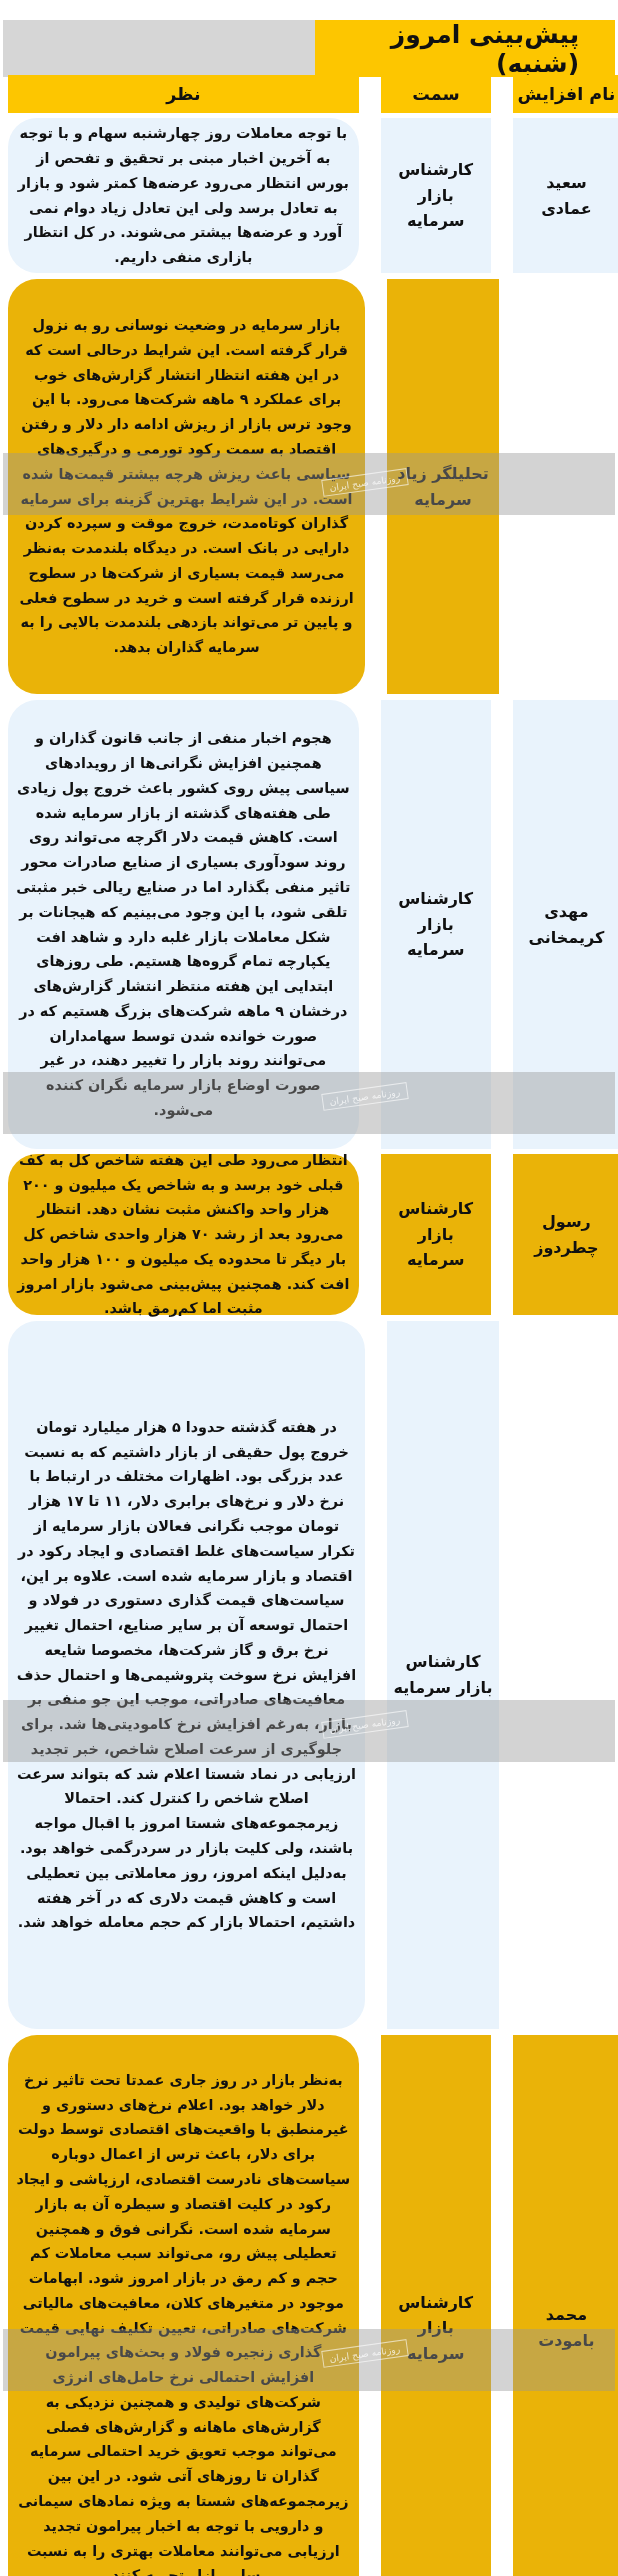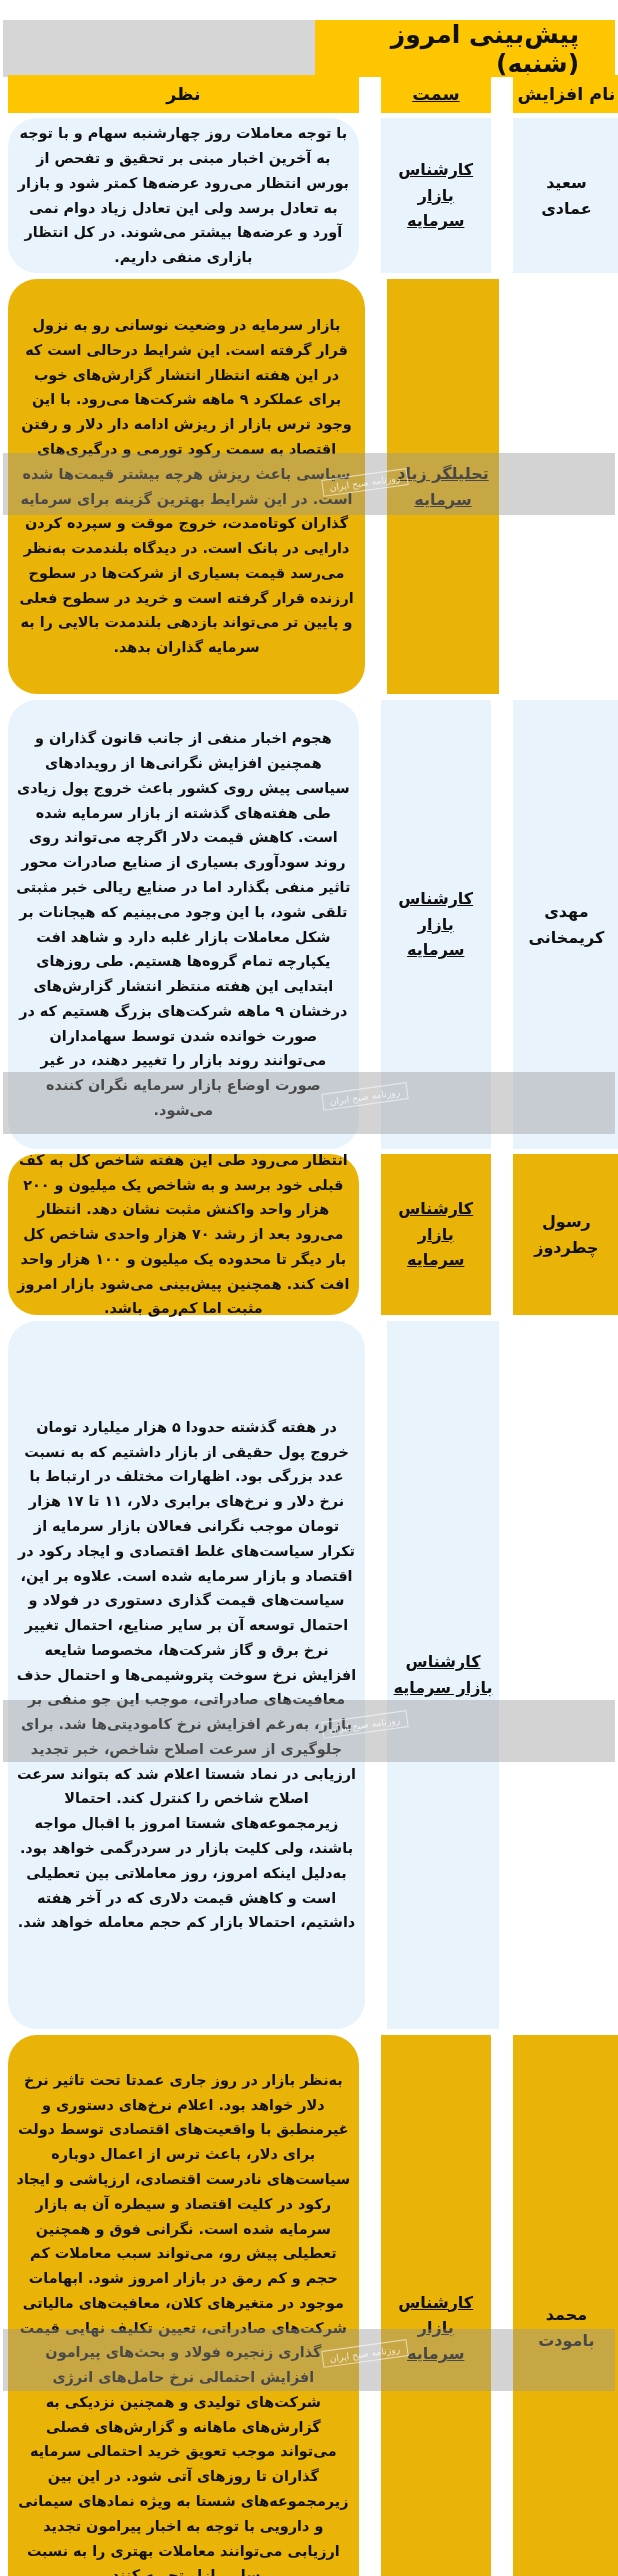--- a/index.html
+++ b/index.html
@@ -6,21 +6,21 @@
   body { width:618px; height:2995px; position:relative; overflow:hidden;
          font-family:"DejaVu Sans", sans-serif; color:#111; direction:rtl; }
   .title-bar { position:absolute; top:20px; left:3.1px; width:612px; height:57px; display:flex; direction:ltr; }
   .title-grey { width:312px; background:#d6d6d6; }
   .title-yellow { flex:1; background:#fdc600; display:flex; align-items:center; justify-content:flex-end; padding-right:36px; }
   .title-yellow span { font-size:25px; font-weight:bold; direction:rtl; }
 
   .grid { position:absolute; left:8px; width:612px; display:flex; direction:ltr; gap:22px; }
   .cell { box-sizing:border-box; display:flex; align-items:center; justify-content:center; text-align:center; direction:rtl; }
   .c-op { width:357px; }
-  .c-role { width:112px;text-decoration:underline; }
+  .c-role { width:112px; }
   .c-name { width:109px; }
   .hdr .cell { background:#fdc600; font-size:17.5px; font-weight:bold; height:38px; }
   .row .cell.op { font-size:14.4px; font-weight:bold; line-height:1.72; padding:5.2px 8.2px; text-align:center;border-radius:29px; }
   .row .cell.role, .row .cell.name { font-size:16px; font-weight:bold; line-height:1.6; padding:0 6.2px; }
   .light .cell { background:#e9f3fc; }
   .dark .cell { background:#eab308; }
 
   .watermark { position:absolute; left:3.1px; width:612px; height:62px; background:rgba(150,150,150,0.42); pointer-events:none; }
   .wm-label { position:absolute; left:319px; font-size:9.3px; color:rgba(255,255,255,0.7); border:1px solid rgba(255,255,255,0.6); padding:2.1px 6.2px; transform:rotate(-8deg); }
 </style>

